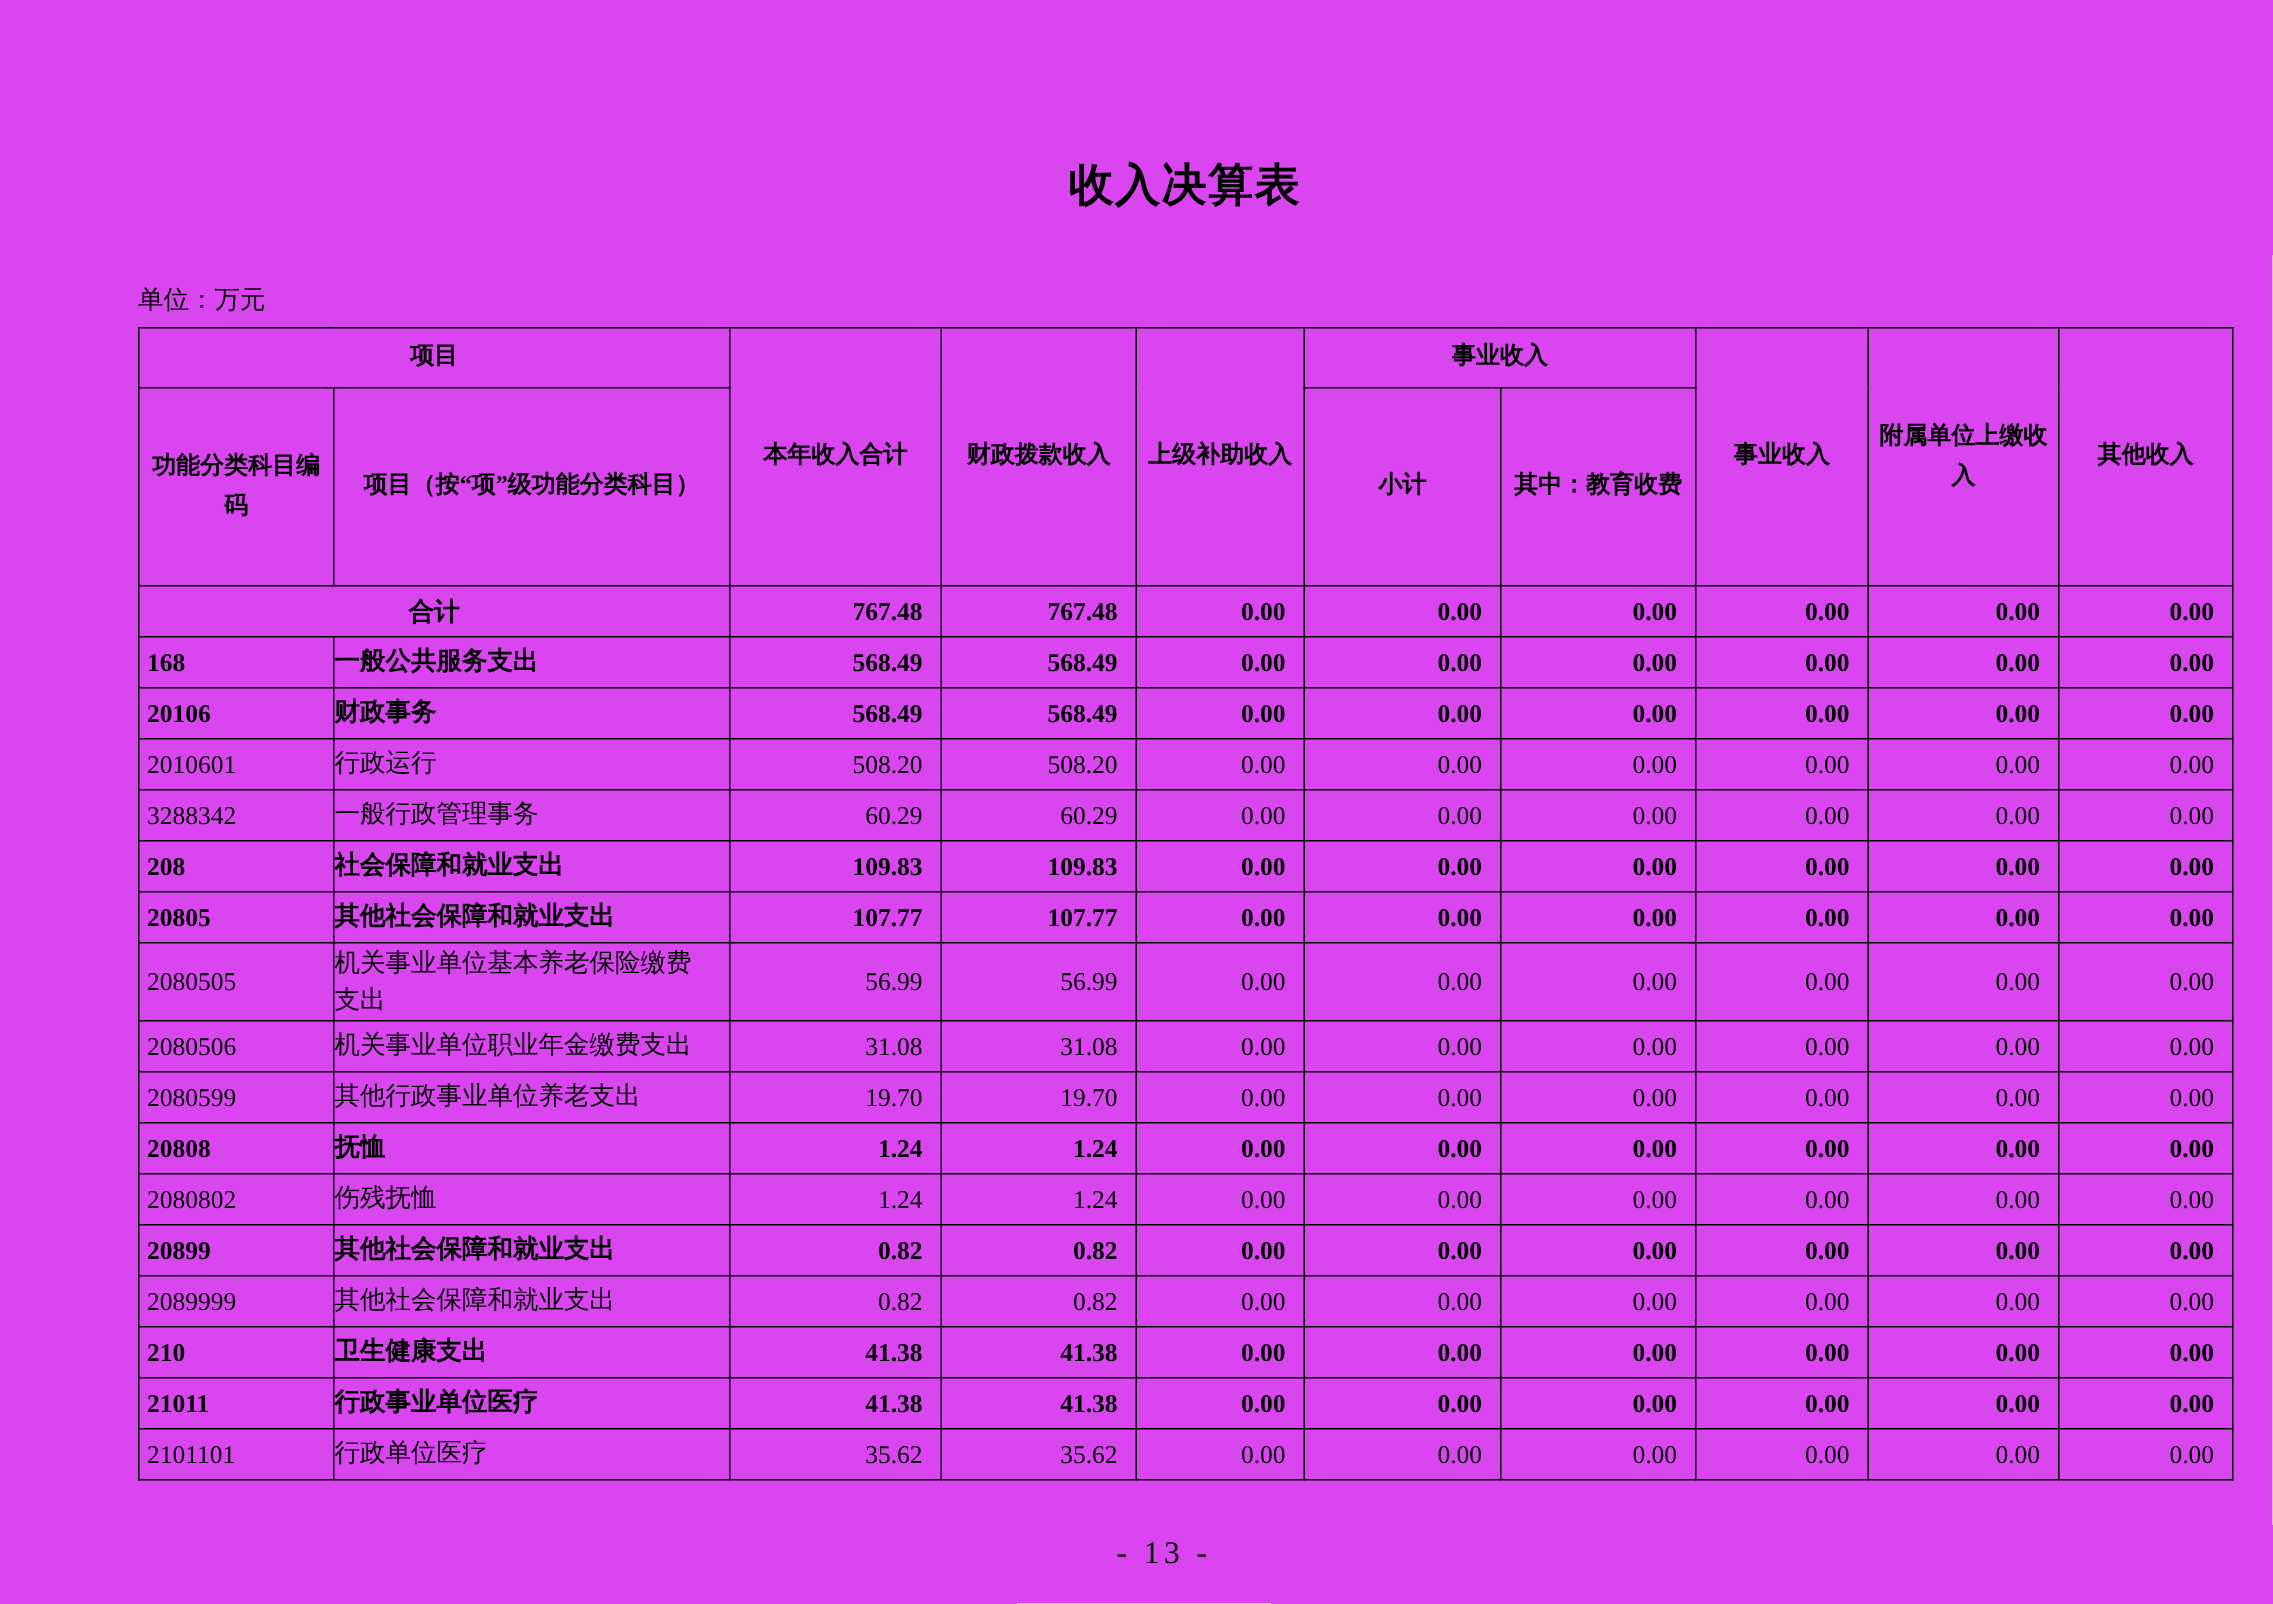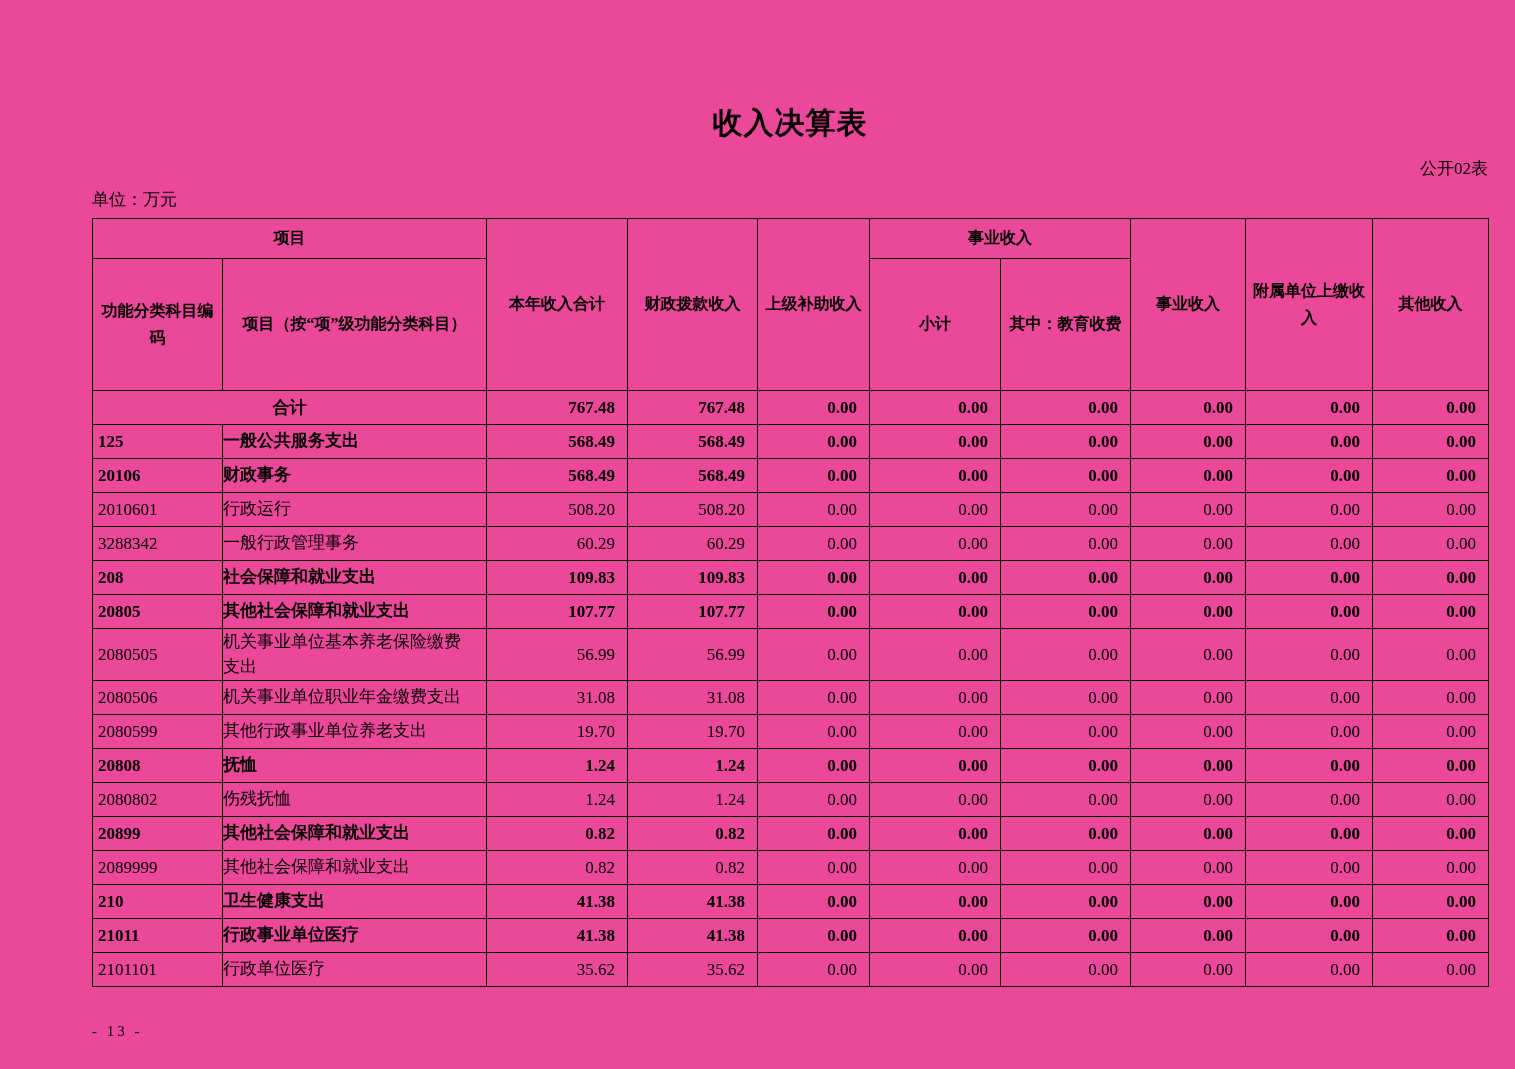--- a/index.html
+++ b/index.html
@@ -1,21 +1,21 @@
 <!DOCTYPE html>
 <html><head>
 <meta charset="utf-8">
 <style>
   * { margin: 0; padding: 0; box-sizing: border-box; }
   html, body { background: #ffffff; }
   .page {
     position: relative;
     width: 1515px;
     height: 1069px;
-    background: #ec4899;
+    background: #d946ef;
     color: #000000;
     font-family: "Liberation Serif", "DejaVu Serif", serif;
     overflow: hidden;
   }
   .doc-title {
     position: absolute;
     left: 92px; top: 103px; width: 1396px;
     text-align: center;
     font-size: 30px;
     font-weight: bold;
@@ -61,32 +61,32 @@
   th.affiliated-head { padding: 0 7px; }
   tbody tr.r { height: 34px; }
   tbody tr.r-tall { height: 52px; }
   td.code { text-align: left; padding: 0 2px 0 5px; }
   td.name { text-align: left; padding: 1px 14px 1px 0; line-height: 1.45; }
   td.name-merged { text-align: center; padding: 0 2px; }
   td.num { text-align: right; padding: 0 12px 0 2px; }
   tr.bold td { font-weight: bold; }
   .page-footer {
     position: absolute;
-    left: 92px; top: 1023px; width: 1396px;
-    font-size: 15px;
+    left: 78px; top: 1023px; width: 1396px;
+    text-align: center;
+    font-size: 21px;
     letter-spacing: 3px;
   }
 </style>
 </head>
 <body>
 
 <div class="page">
 
   <div class="doc-title">收入决算表</div>
-  <div class="table-no">公开02表</div>
   <div class="unit-row">
     <span>单位：万元</span>
   </div>
 
   <table class="income">
     <colgroup>
       <col style="width:130px">
         <col style="width:264px">
         <col style="width:141px">
         <col style="width:130px">
@@ -121,21 +121,21 @@
         <td class="num">767.48</td>
         <td class="num">767.48</td>
         <td class="num">0.00</td>
         <td class="num">0.00</td>
         <td class="num">0.00</td>
         <td class="num">0.00</td>
         <td class="num">0.00</td>
         <td class="num">0.00</td>
       </tr>
       <tr class="r bold">
-        <td class="code">125</td>
+        <td class="code">168</td>
         <td class="name">一般公共服务支出</td>
         <td class="num">568.49</td>
         <td class="num">568.49</td>
         <td class="num">0.00</td>
         <td class="num">0.00</td>
         <td class="num">0.00</td>
         <td class="num">0.00</td>
         <td class="num">0.00</td>
         <td class="num">0.00</td>
       </tr>

